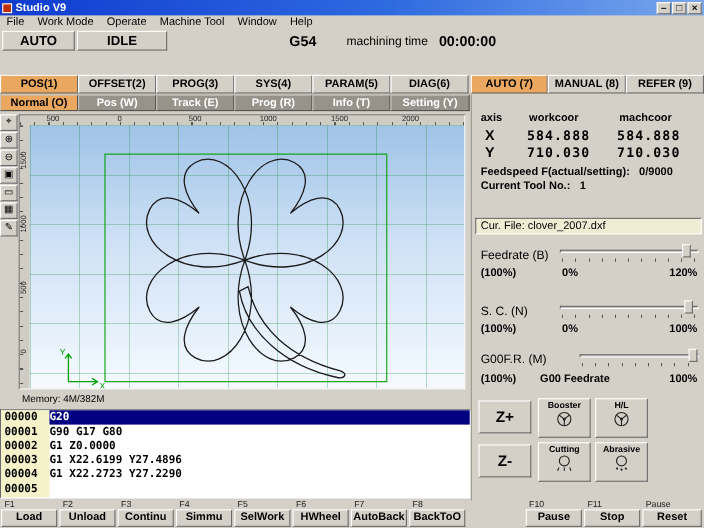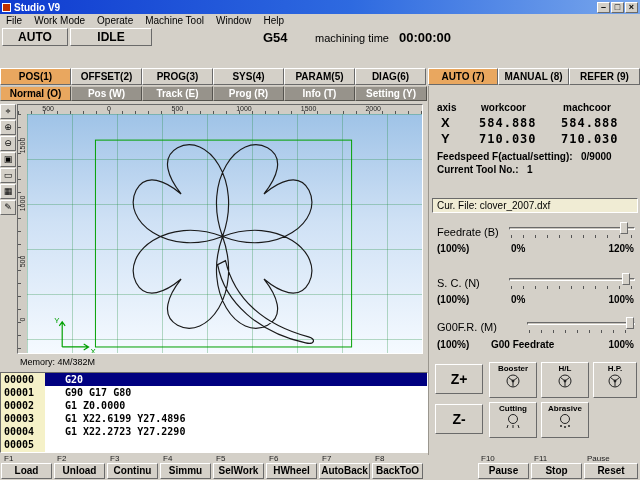--- a/index.html
+++ b/index.html
@@ -69,21 +69,21 @@
       linear-gradient(180deg,#9fc3e7 0%,#cfe1f5 45%,#f5faff 100%); }
   .draw svg { display:block; width:100%; height:100%; }
   .memory { position:absolute; left:20px; top:357px; font-size:9px; }
 
   
   .prog { position:absolute; left:0; top:372px; width:428px; height:81px; background:#fff; }
   .prog-nums { position:absolute; left:0; top:0; width:44px; height:100%; background:#f5f1c8; }
   .pnum { height:13px; line-height:13px; padding-left:3px; font-family:"DejaVu Sans Mono",monospace;
     font-size:10px; font-weight:bold; }
   .prog-code { position:absolute; left:44px; top:0; right:0; height:100%; }
-  .prow { height:13px; line-height:13px; padding-left:20px; font-family:"DejaVu Sans Mono",monospace;
+  .prow { height:13px; line-height:13px; padding-left:0; font-family:"DejaVu Sans Mono",monospace;
     font-size:10px; font-weight:bold; white-space:pre; }
   .prow.sel { background:#000080; color:#fff; }
 
   
   .rpanel { position:absolute; left:428px; top:86px; width:212px; height:369px; background:#d4d0c8;
     border-left:1px solid #9a968e; }
   .rp-abs { position:absolute; }
   .coord-head { font-size:10px; font-weight:bold; }
   .axis-letter { font-size:13px; font-weight:bold; }
   .coord-val { font-family:"DejaVu Sans Mono",monospace; font-size:12px; font-weight:bold; letter-spacing:1px; }
@@ -281,28 +281,20 @@
       </svg>
     </div>
     <div class="auxbtn raised" style="left:112px;top:276px">
       <div class="aux-label">H/L</div>
       <svg class="aux-ico" width="18" height="16" viewBox="0 0 18 16">
         <circle cx="9" cy="8" r="6" fill="none" stroke="#222"></circle>
         <path d="M9 8 L13.5 4.5 M9 8 L4.5 4.5 M9 8 L9 13.5" stroke="#222" fill="none"></path>
         <circle cx="9" cy="8" r="1.4" fill="#222"></circle>
       </svg>
     </div>
-    <div class="auxbtn raised" style="left:164px;top:276px;width:44px">
-      <div class="aux-label">H.P.</div>
-      <svg class="aux-ico" width="18" height="16" viewBox="0 0 18 16">
-        <circle cx="9" cy="8" r="6" fill="none" stroke="#222"></circle>
-        <path d="M9 8 L13.5 4.5 M9 8 L4.5 4.5 M9 8 L9 13.5" stroke="#222" fill="none"></path>
-        <circle cx="9" cy="8" r="1.4" fill="#222"></circle>
-      </svg>
-    </div>
     <div class="zbtn raised" style="left:6px;top:318px">Z-</div>
     <div class="auxbtn raised" style="left:112px;top:316px">
       <div class="aux-label">Abrasive</div>
       <svg class="aux-ico" width="18" height="16" viewBox="0 0 18 16">
         <circle cx="9" cy="6" r="4.5" fill="none" stroke="#222"></circle>
         <circle cx="5" cy="13" r="1" fill="#222"></circle>
           <circle cx="9" cy="14" r="1" fill="#222"></circle>
           <circle cx="13" cy="13" r="1" fill="#222"></circle>
       </svg>
     </div>

